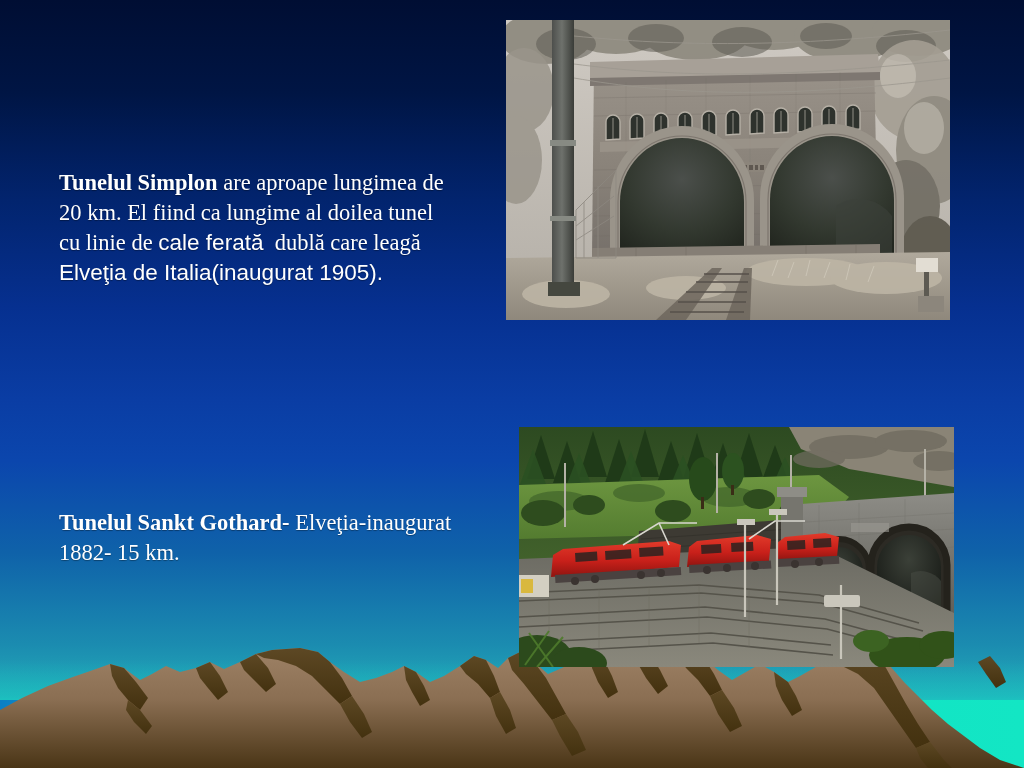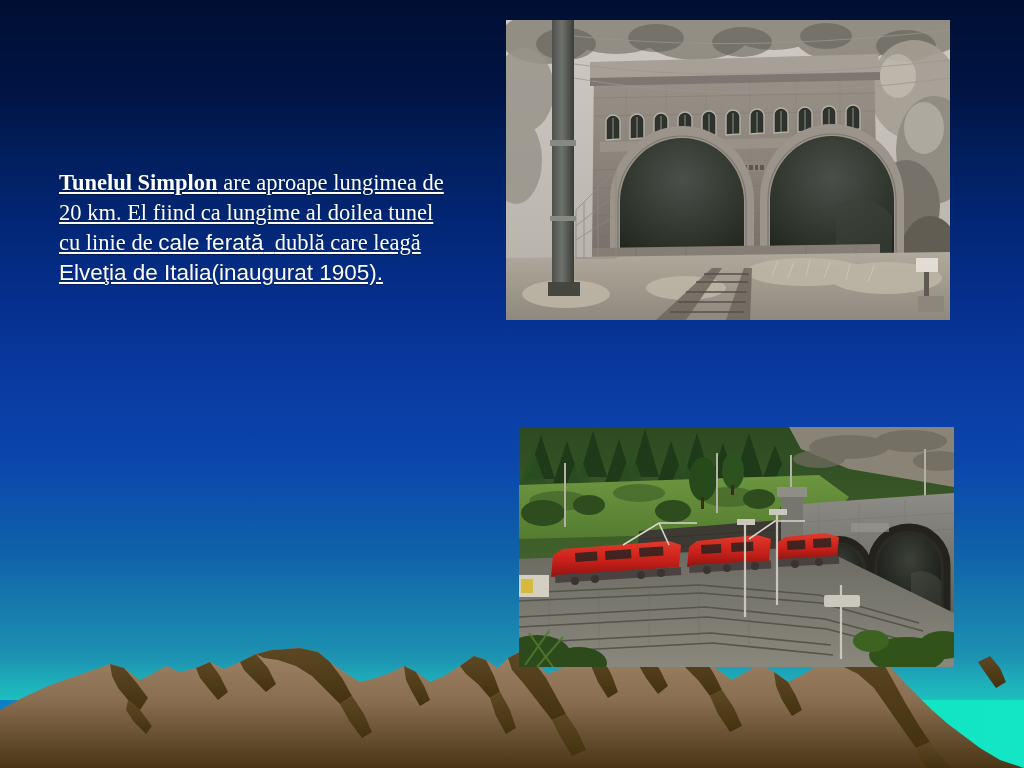--- a/index.html
+++ b/index.html
@@ -69,21 +69,20 @@
     position: absolute;
     color: #ffffff;
     line-height: 1.33;
     text-shadow: 0 1px 1px rgba(0,0,0,0.35);
   }
   #text-block-1 {
     left: 59px;
     top: 168px;
     width: 400px;
     font-size: 22.5px;
-    text-decoration: underline;
   }
   #text-block-2 {
     left: 59px;
     top: 508px;
     width: 400px;
     font-size: 22.5px;
   }
   .b { font-weight: bold; }
   .sans { font-family: "Liberation Sans", sans-serif; }
   .serif { font-family: "Liberation Serif", serif; }
@@ -160,20 +159,23 @@
     <path fill="url(#mtnDark)" d="M774,34 L788,44 L796,58 L802,72 L792,78 L782,62 L776,48 Z"></path>
     <path fill="url(#mtnDark)" d="M826,22 L840,16 L852,10 L864,6 L876,14 L886,30 L896,48 L906,66 L918,86 L930,104 L916,110 L902,90 L888,70 L874,50 L858,36 L842,28 Z"></path>
     <path fill="url(#mtnDark)" d="M916,110 L930,104 L944,122 L952,130 L928,130 L920,120 Z"></path>
     <path fill="url(#mtnDark)" d="M978,24 L990,18 L1000,30 L1006,44 L996,50 L986,36 Z"></path>
   </svg>
 
   <div class="txt" id="text-block-1">
     <span class="serif b">Tunelul Simplon</span><span class="serif"> are aproape lungimea de 20 km. El fiind ca lungime al doilea tunel cu linie de </span><span class="sans">cale ferată</span><span class="serif">&nbsp; </span><span class="serif">dublă care leagă</span><span class="sans"> </span><span class="sans">Elveţia de Italia(inaugurat 1905).</span>
   </div>
 
+  <div class="txt" id="text-block-2">
+    <span class="serif b">Tunelul Sankt Gothard-</span><span class="serif"> Elveţia-inaugurat  1882- 15 km.</span>
+  </div>
 
   <div class="photo" id="photo-simplon">
     <svg viewBox="0 0 444 300" preserveAspectRatio="none">
       <defs>
         <linearGradient id="sSky" x1="0" y1="0" x2="0" y2="1">
           <stop offset="0%" stop-color="#cfcac3"></stop>
           <stop offset="100%" stop-color="#b3aea6"></stop>
         </linearGradient>
         <linearGradient id="sStone" x1="0" y1="0" x2="0" y2="1">
           <stop offset="0%" stop-color="#9b948b"></stop>

